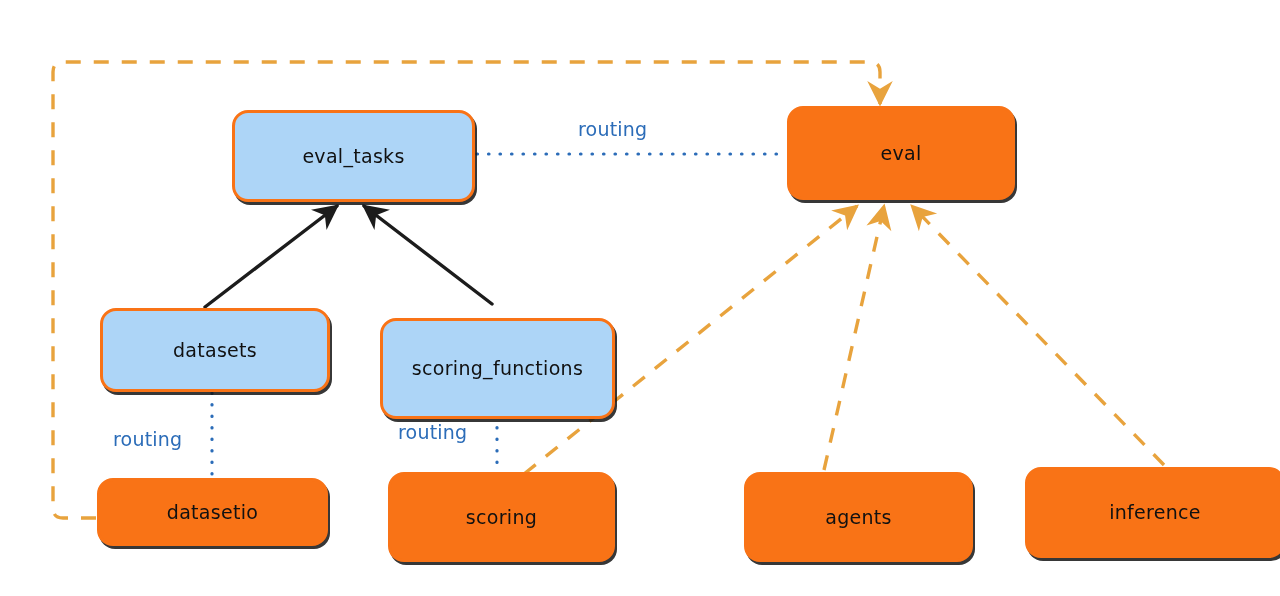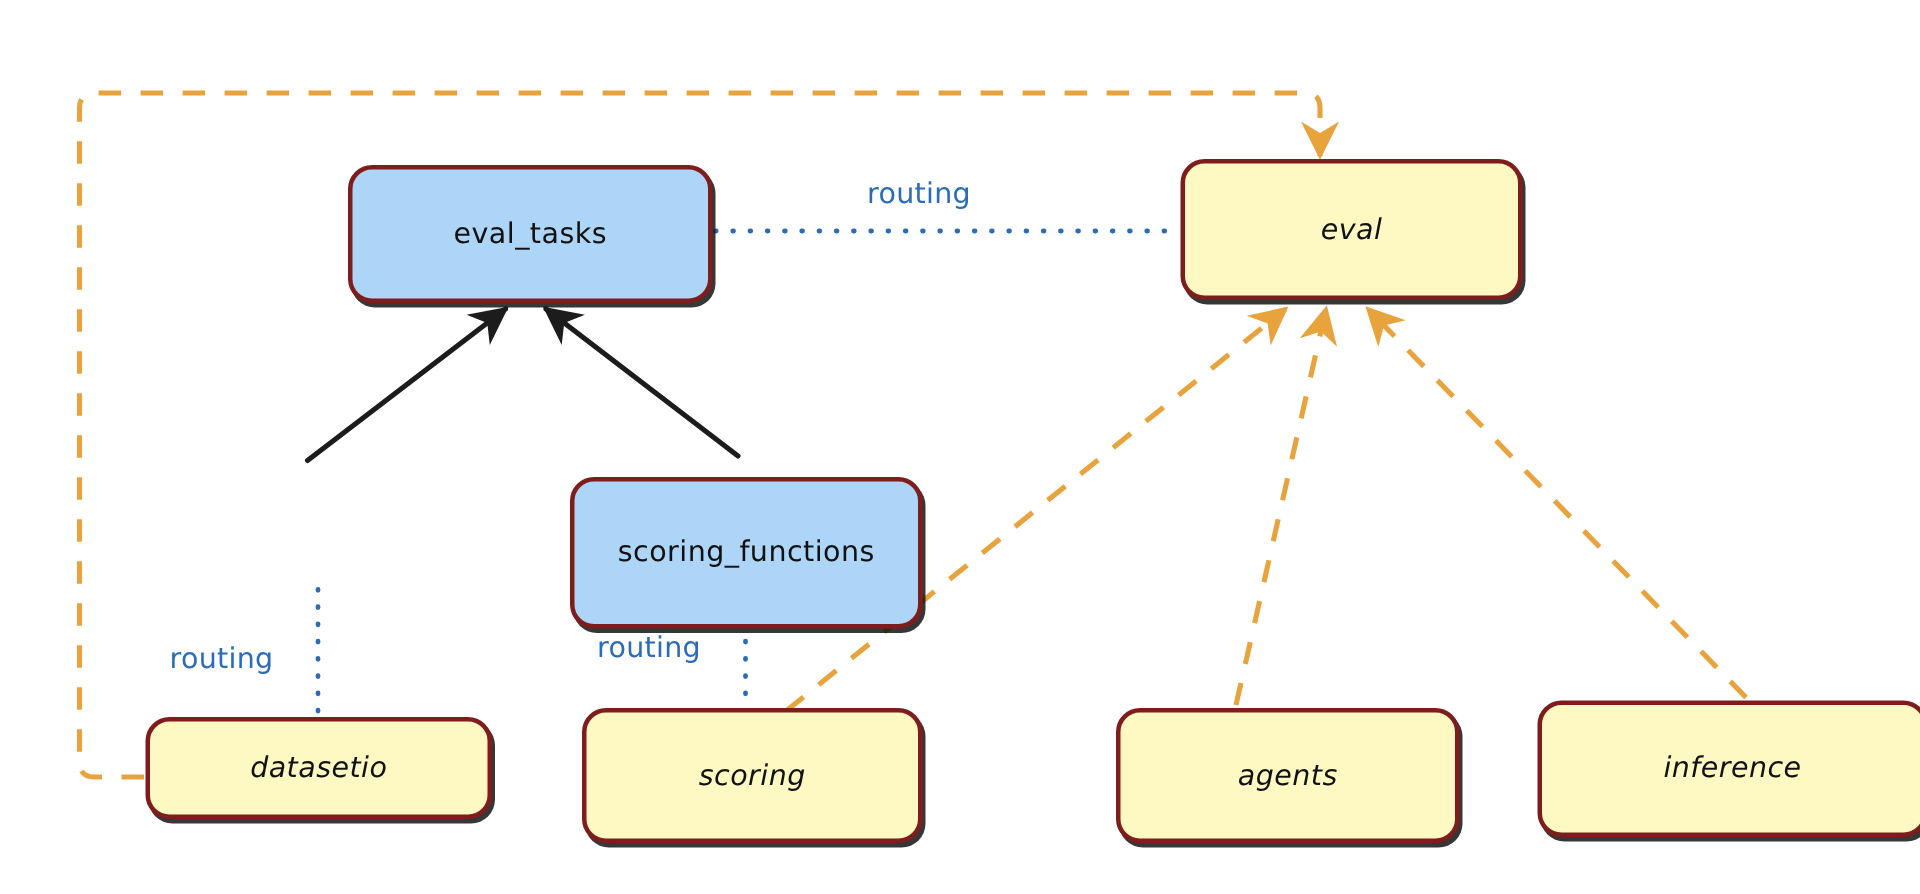--- a/index.html
+++ b/index.html
@@ -20,34 +20,34 @@
   #edge-layer {
     position: absolute;
     left: 0;
     top: 0;
     width: 1280px;
     height: 596px;
   }
   .node {
     position: absolute;
     box-sizing: border-box;
-    border: 3px solid #7f1d1d;
+    border: 3px solid #f97316;
     border-radius: 16px;
     display: flex;
     align-items: center;
     justify-content: center;
     text-align: center;
     font-family: "DejaVu Sans", sans-serif;
     font-size: 19px;
     color: #111111;
     letter-spacing: 0.3px;
     box-shadow: 2px 3px 0 rgba(20,20,20,0.85);
   }
   .node.blue  { background: #ADD5F7; }
-  .node.green { background: #fef9c3; font-style: italic; }
+  .node.green { background: #f97316; }
   .node-label {
     display: block;
     line-height: 1.1;
     padding: 0 8px;
   }
   .edge-label {
     position: absolute;
     font-family: "DejaVu Sans", sans-serif;
     font-size: 19px;
     color: #2B6CB8;
@@ -90,20 +90,23 @@
   </svg>
 
   <div class="node blue" style="left:232px; top:110px; width:243px; height:92px;">
     <span class="node-label">eval_tasks</span>
   </div>
 
   <div class="node green" style="left:787px; top:106px; width:228px; height:94px;">
     <span class="node-label">eval</span>
   </div>
 
+  <div class="node blue" style="left:100px; top:308px; width:230px; height:84px;">
+    <span class="node-label">datasets</span>
+  </div>
 
   <div class="node blue" style="left:380px; top:318px; width:235px; height:101px;align-items:center;">
     <span class="node-label">scoring_functions</span>
   </div>
 
   <div class="node green" style="left:97px; top:478px; width:231px; height:68px;">
     <span class="node-label">datasetio</span>
   </div>
 
   <div class="node green" style="left:388px; top:472px; width:227px; height:90px;">

